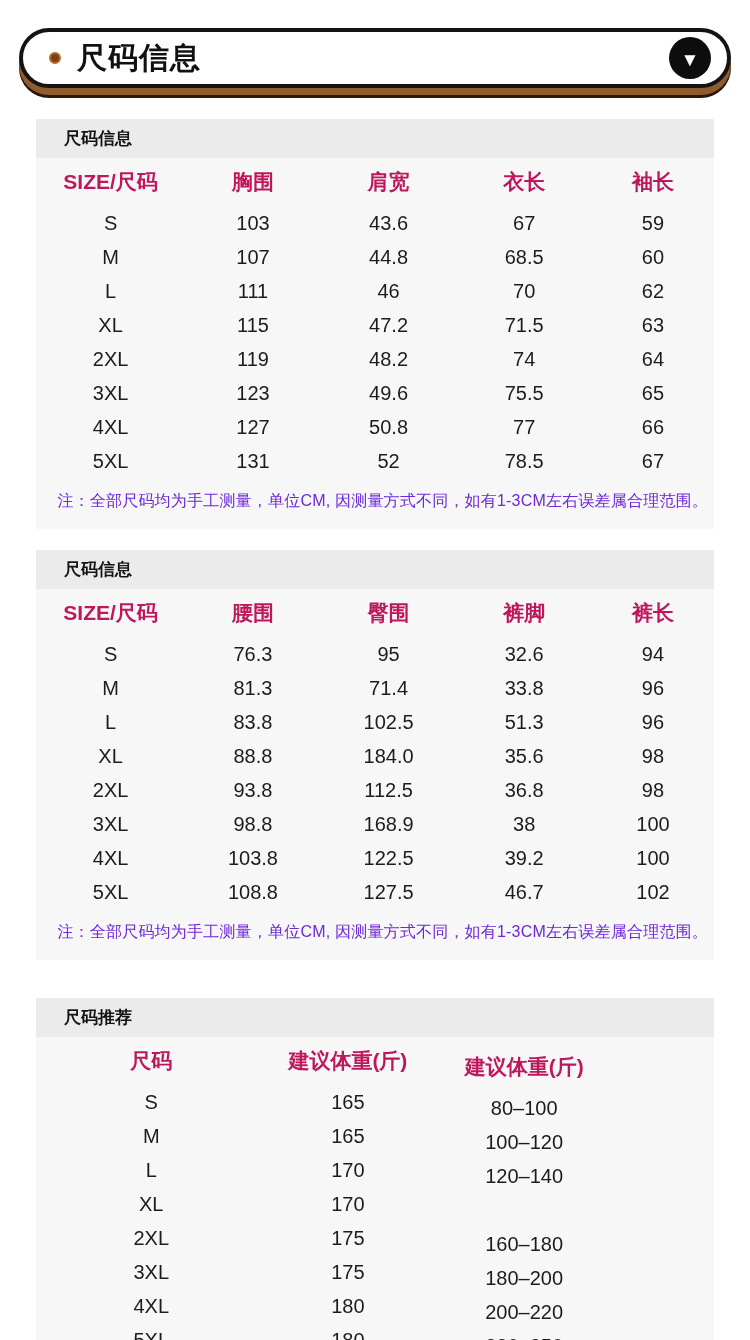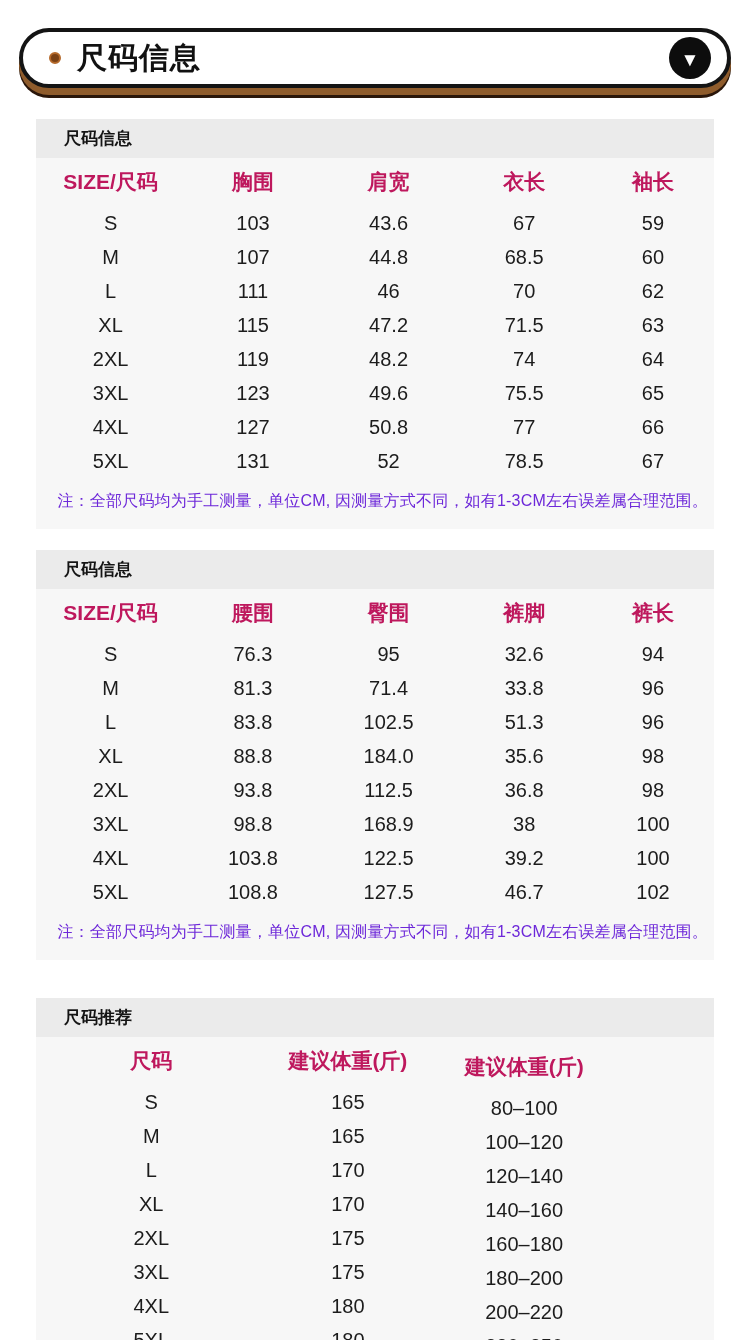--- a/index.html
+++ b/index.html
@@ -213,21 +213,20 @@
         <div class="tcell c2">100–120</div>
       </div>
       <div class="trow">
         <div class="tcell c0">L</div>
         <div class="tcell c1">170</div>
         <div class="tcell c2">120–140</div>
       </div>
       <div class="trow">
         <div class="tcell c0">XL</div>
         <div class="tcell c1">170</div>
-        <div class="tcell c2">140–160</div>
       </div>
       <div class="trow">
         <div class="tcell c0">2XL</div>
         <div class="tcell c1">175</div>
         <div class="tcell c2">160–180</div>
       </div>
       <div class="trow">
         <div class="tcell c0">3XL</div>
         <div class="tcell c1">175</div>
         <div class="tcell c2">180–200</div>

